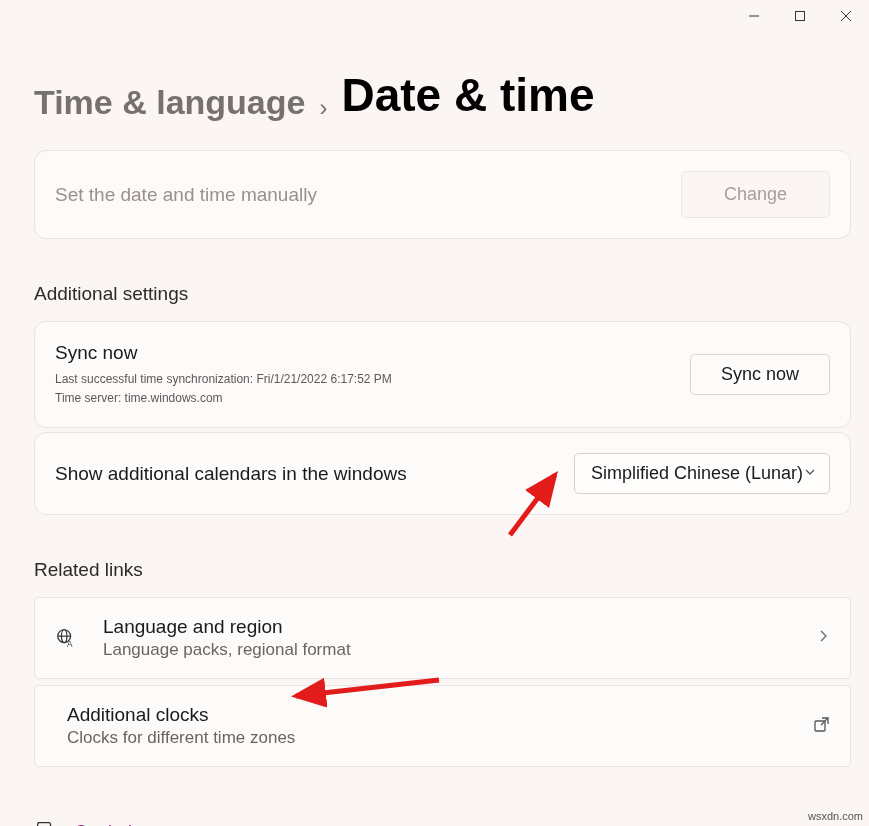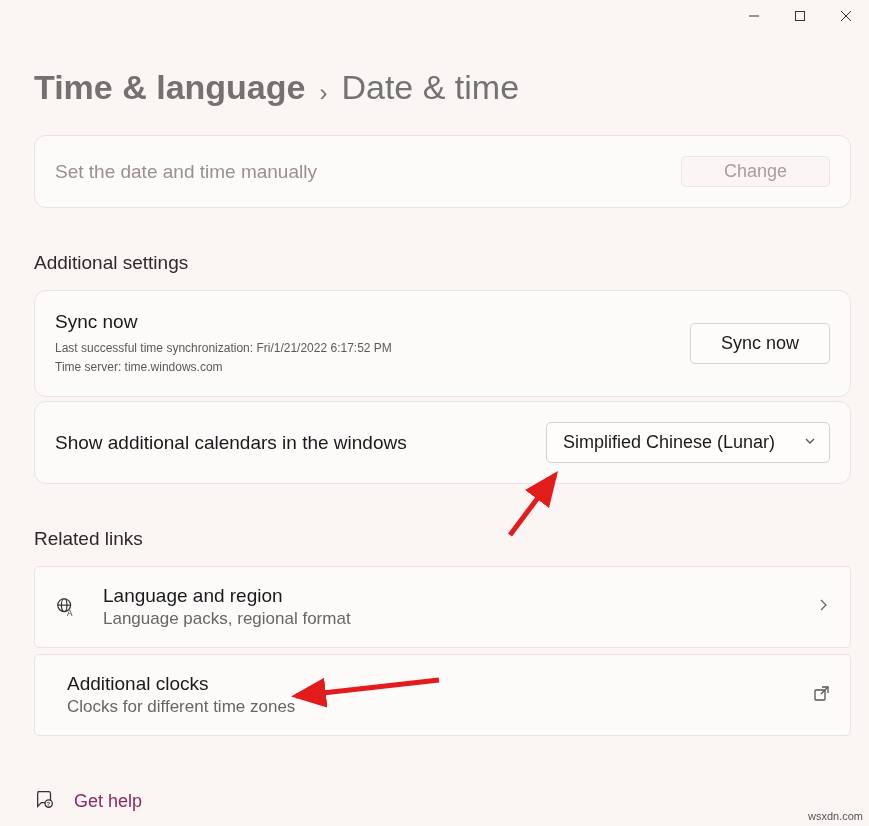--- a/index.html
+++ b/index.html
@@ -39,23 +39,23 @@
       font-size: 34px;
       font-weight: 600;
       color: #767070;
       cursor: pointer;
     }
     .breadcrumb-sep {
       font-size: 24px;
       color: #767070;
     }
     .breadcrumb-current {
-      font-size: 34px;
-      font-weight: 400;
-      color: #737373;
+      font-size: 46px;
+      font-weight: 700;
+      color: #000000;
     }
     .content {
       padding: 0 18px 0 34px;
     }
     .card {
       background: #fdfafa;
       border: 1px solid #e9e4e3;
       border-radius: 12px;
       padding: 20px;
       display: flex;
@@ -68,21 +68,21 @@
     }
     .manual-label {
       font-size: 19px;
       color: #9a908f;
     }
     .change-btn {
       border: 1px solid #ece7e6;
       background: #fbf6f5;
       color: #a79e9d;
       font-size: 18px;
-      padding: 4px 42px;
+      padding: 12px 42px;
       border-radius: 5px;
     }
     .section-title {
       font-size: 19px;
       font-weight: 400;
       color: #2b2b2b;
       padding: 40px 0 16px 0;
     }
     .sync-title {
       font-size: 19px;
@@ -107,21 +107,21 @@
       font-size: 19px;
       color: #1a1a1a;
     }
     .dropdown {
       border: 1px solid #d6d1d0;
       background: #fefdfc;
       border-radius: 5px;
       padding: 9px 12px 9px 16px;
       display: flex;
       align-items: center;
-      gap: 28px;
+      gap: 0;
       cursor: pointer;
     }
     .dropdown-text {
       font-size: 18px;
       color: #1a1a1a;
     }
     .link-card {
       background: #fdfafa;
       border: 1px solid #e9e4e3;
       border-radius: 5px;

